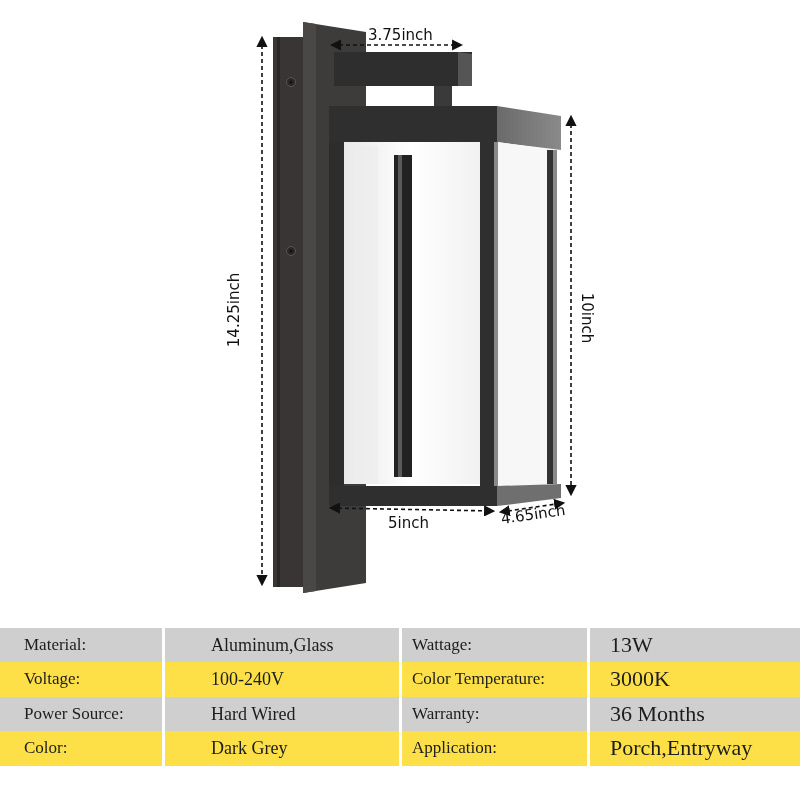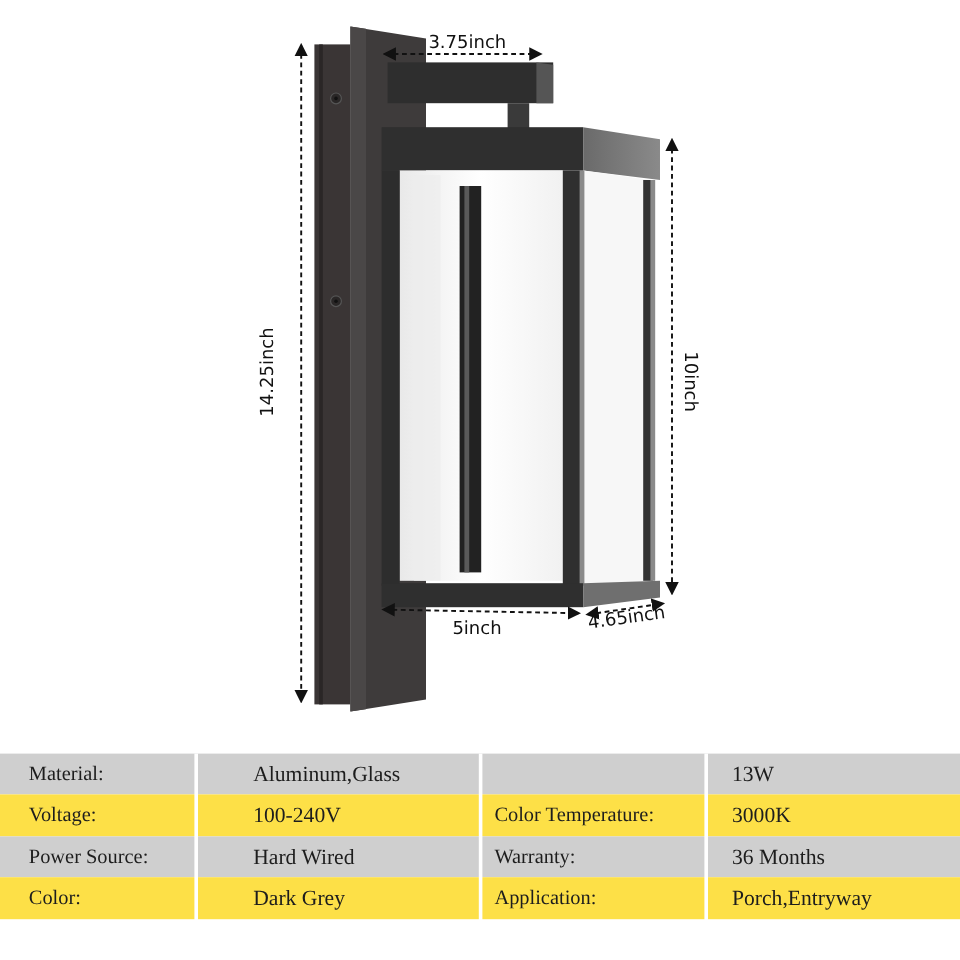--- a/index.html
+++ b/index.html
@@ -1,37 +1,37 @@
 <!DOCTYPE html>
 <html><head>
 <meta charset="utf-8">
 <style>
   * { box-sizing: border-box; margin: 0; padding: 0; }
   html, body { width: 800px; height: 800px; background: #ffffff; overflow: hidden; }
   body { position: relative; font-family: "DejaVu Sans", "Liberation Sans", sans-serif; color: #1a1a1a; }
 
-  .product-area { position: absolute; left: 5px; top: 0; width: 696px; height: 620px; }
+  .product-area { position: absolute; left: 16px; top: 0; width: 696px; height: 620px; }
   svg.lamp { position: absolute; left: 0; top: 0; }
 
   .dim-label { position: absolute; font-size: 15px; color: #111; white-space: nowrap; line-height: 1; }
   .dim-top { left: 352px; top: 28px; }
   .dim-left { left: 218px; top: 310px; transform: translate(-50%, -50%) rotate(-90deg); }
   .dim-right { left: 570px; top: 318px; transform: translate(-50%, -50%) rotate(90deg); }
   .dim-bottom { left: 372px; top: 516px; }
   .dim-depth { left: 484px; top: 512px; transform: rotate(-8deg); transform-origin: left top; }
 
   .spec-table { position: absolute; left: 0; top: 628px; width: 800px; height: 200px; font-family: Liberation Serif, serif; }
   .spec-row { position: absolute; left: 0; width: 800px; height: 34.4px; }
   .spec-row.odd { background: #cfcfcf; }
   .spec-row.even { background: #fde047; }
   .cell { position: absolute; top: 0; height: 34.4px; line-height: 34.4px; font-size: 17px; color: #1d1d1d; white-space: nowrap; }
   .c1 { left: 24px; }
   .c2 { left: 211px; font-size: 18px; }
   .c3 { left: 412px; }
-  .c4 { left: 610px; font-size: 18px; }
+  .c4 { left: 610px; font-size: 22px; }
   .vdiv { position: absolute; top: 628px; width: 3px; height: 172px; background: #ffffff; }
 </style>
 </head>
 <body>
 
 <div class="product-area">
   <svg class="lamp" width="800" height="620" viewBox="0 0 800 620">
     <defs>
       <marker id="arr" viewBox="0 0 10 10" refX="8" refY="5" markerWidth="7" markerHeight="7" orient="auto-start-reverse">
         <path d="M0,0 L10,5 L0,10 z" fill="#111"></path>
@@ -101,20 +101,21 @@
   <span class="dim-label dim-left">14.25inch</span>
   <span class="dim-label dim-right">10inch</span>
   <span class="dim-label dim-bottom">5inch</span>
   <span class="dim-label dim-depth">4.65inch</span>
 </div>
 
 <div class="spec-table">
   <div class="spec-row odd" style="top:0px">
     <span class="cell c1">Material:</span>
     <span class="cell c2">Aluminum,Glass</span>
+    <span class="cell c3">Wattage:</span>
     <span class="cell c4">13W</span>
   </div>
   <div class="spec-row even" style="top:34.4px">
     <span class="cell c1">Voltage:</span>
     <span class="cell c2">100-240V</span>
     <span class="cell c3">Color Temperature:</span>
     <span class="cell c4">3000K</span>
   </div>
   <div class="spec-row odd" style="top:68.8px">
     <span class="cell c1">Power Source:</span>

